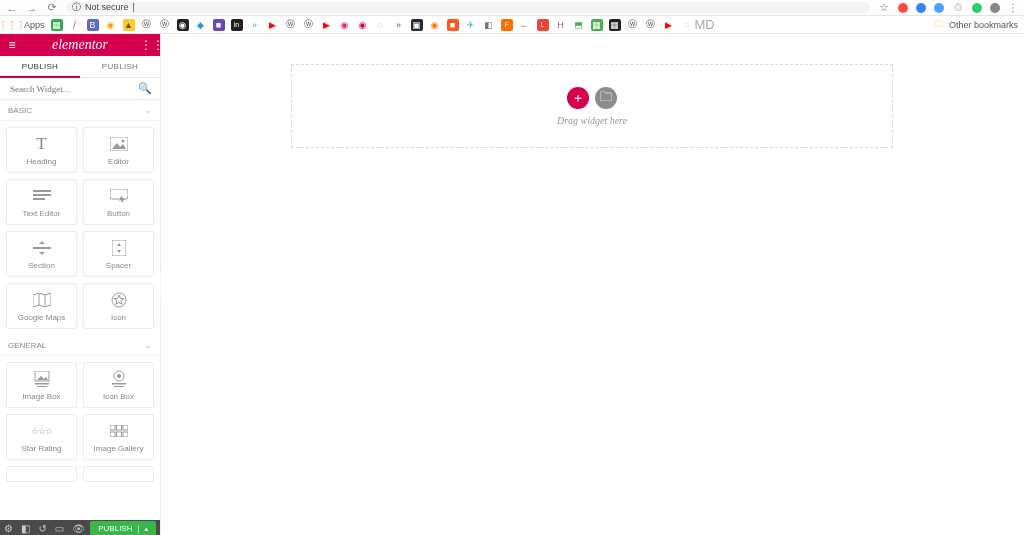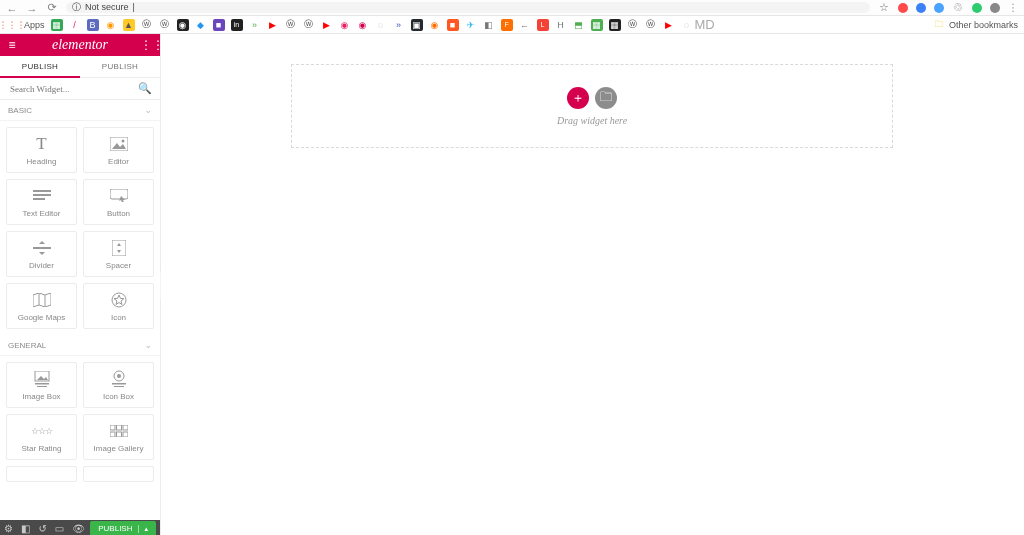--- a/index.html
+++ b/index.html
@@ -234,21 +234,21 @@
           <span class="wlabel">Button</span>
         </div>
         <div class="wcard">
           <span class="wicon">
             <svg width="18" height="14">
                 <polygon points="9,0 12,3 6,3" fill="#999"></polygon>
                 <rect x="0" y="6" width="18" height="2" fill="#999"></rect>
                 <polygon points="9,14 12,11 6,11" fill="#999"></polygon>
               </svg>
           </span>
-          <span class="wlabel">Divider</span>
+          <span class="wlabel">Section</span>
         </div>
         <div class="wcard">
           <span class="wicon">
             <svg width="14" height="16">
                 <rect x="0" y="0" width="14" height="16" fill="none" stroke="#999"></rect>
                 <polygon points="7,3 9,6 5,6" fill="#999"></polygon>
                 <polygon points="7,13 9,10 5,10" fill="#999"></polygon>
               </svg>
           </span>
           <span class="wlabel">Spacer</span>

